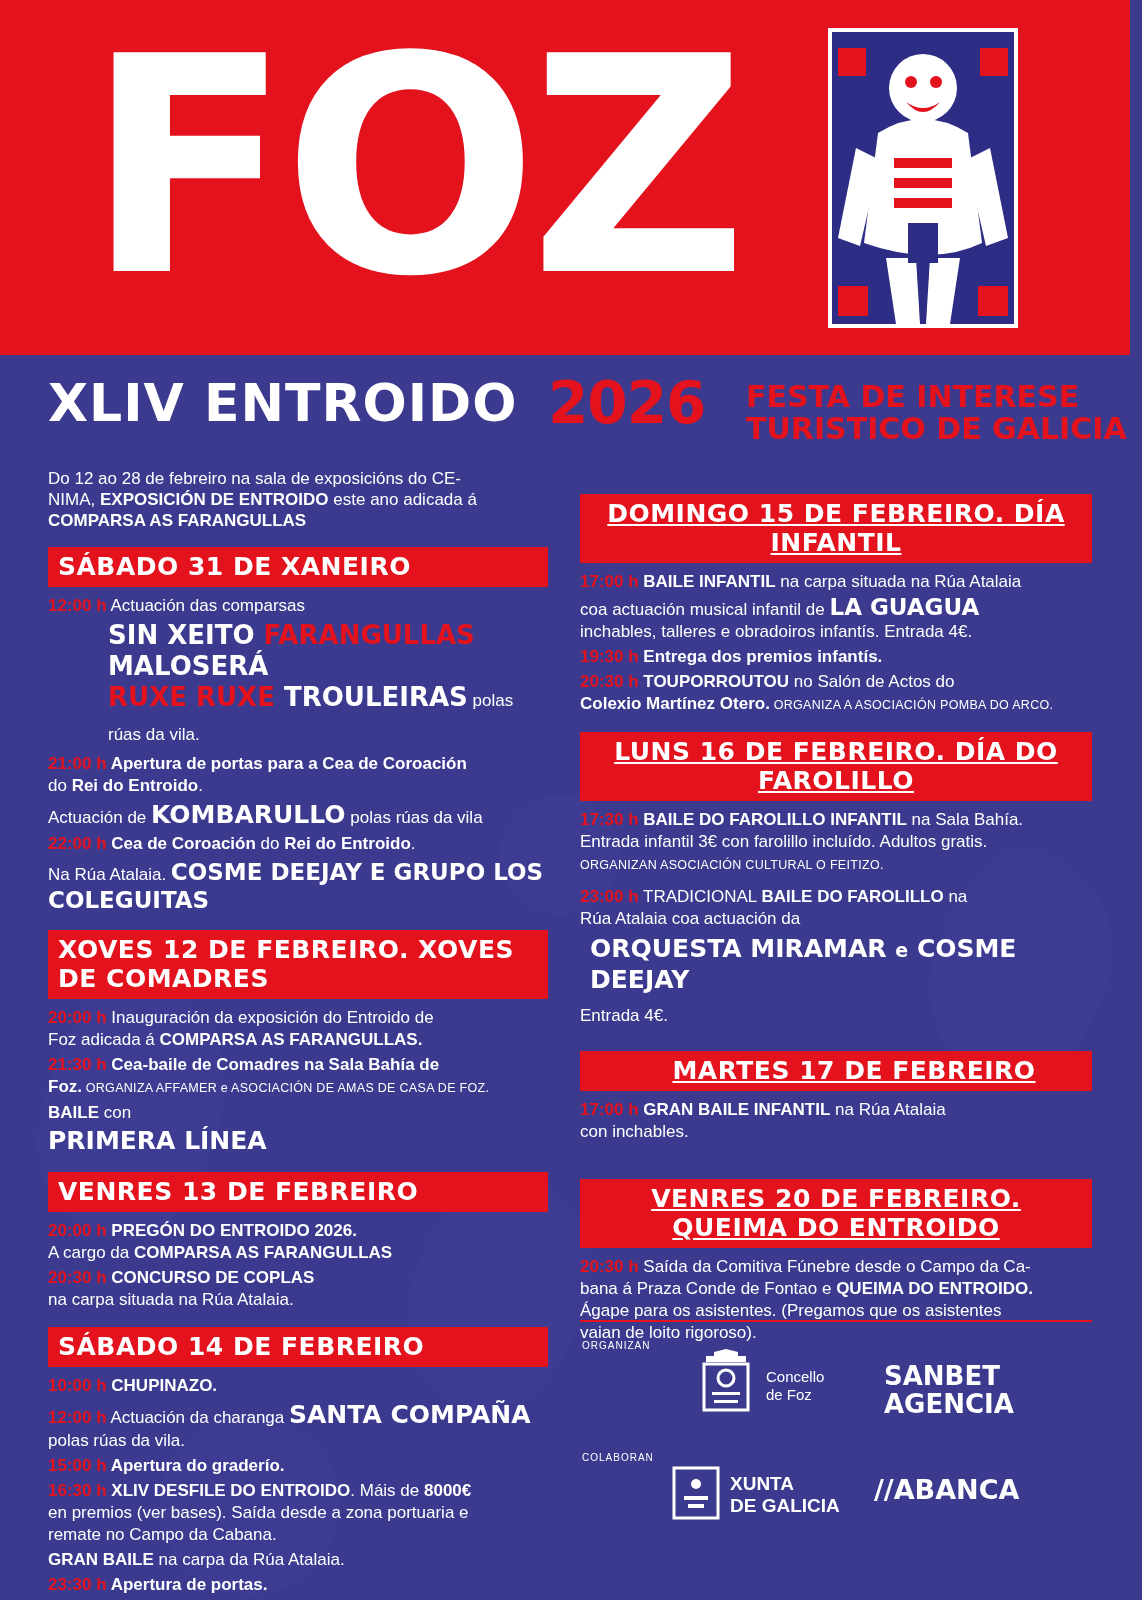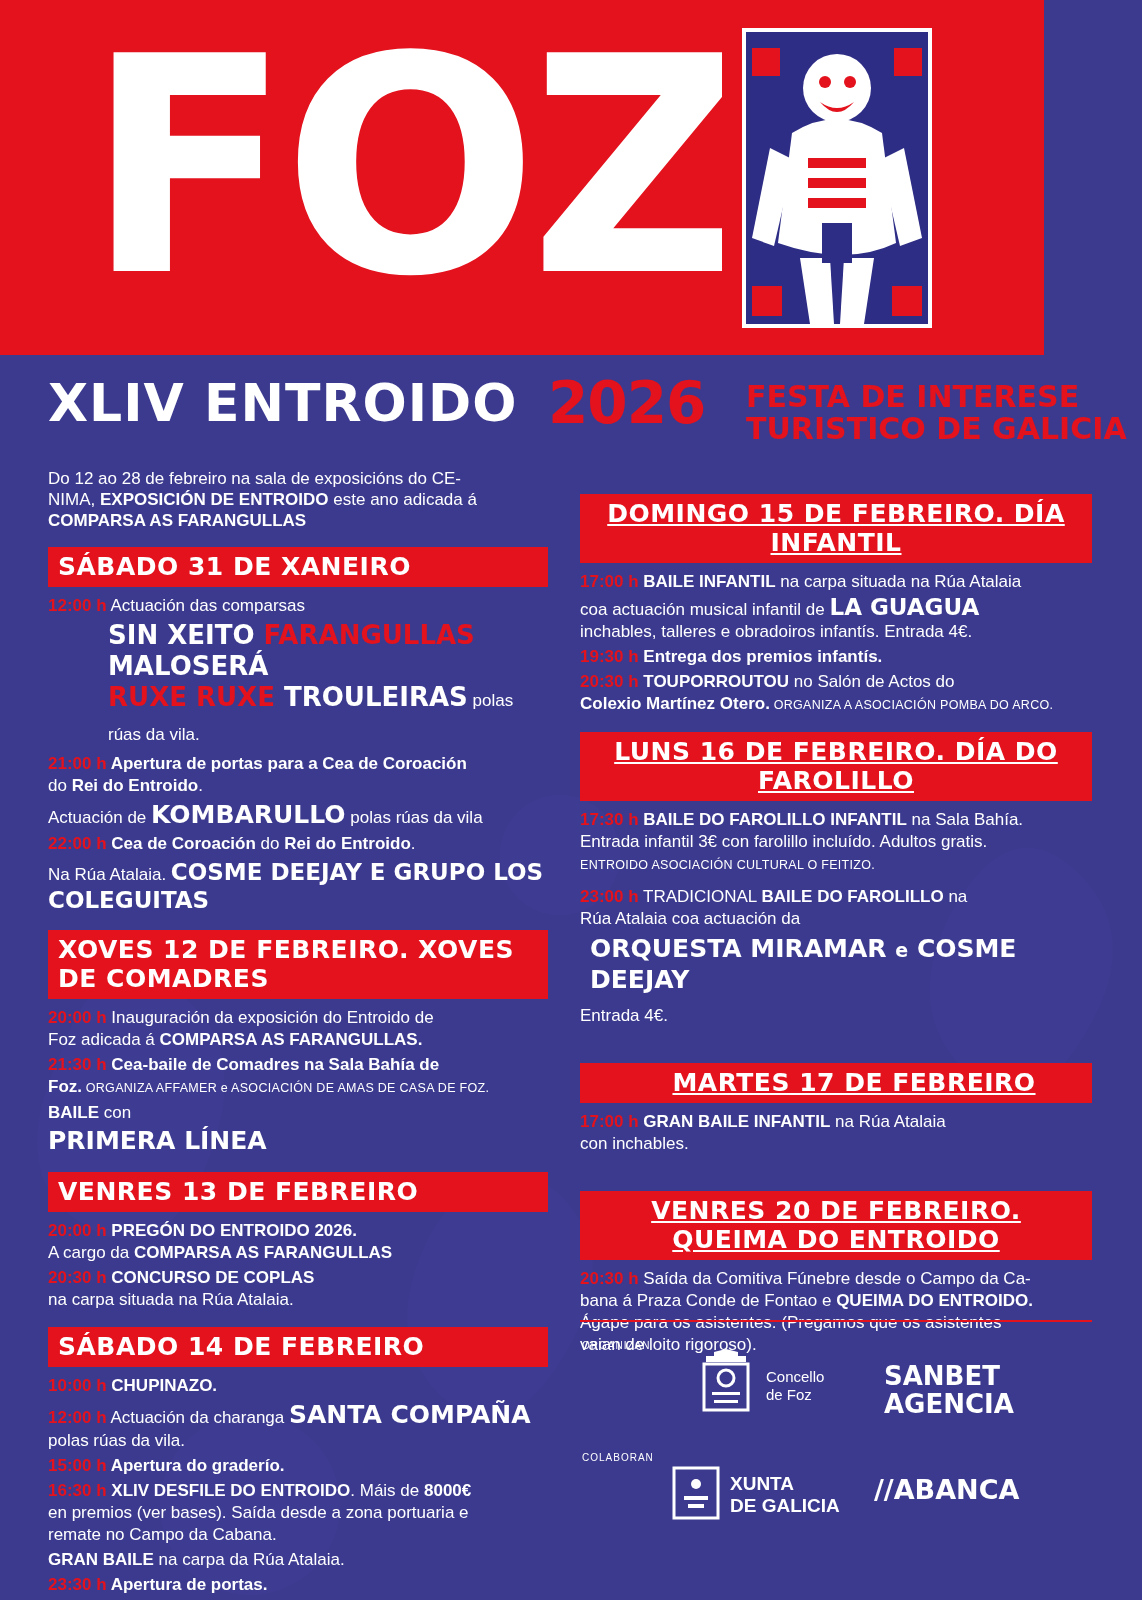--- a/index.html
+++ b/index.html
@@ -8,21 +8,21 @@
     background:#3b3a8f;
     font-family:"Liberation Sans", sans-serif;
     color:#ffffff;
     overflow:hidden;
     position:relative;
   }
   .poster{position:relative;width:1142px;height:1600px;overflow:hidden;}
 
   
   .header{
-    position:absolute;left:0;top:0;width:1044px;height:355px;
+    position:absolute;left:0;top:0;width:1130px;height:355px;
     background:#e3121d;
     overflow:hidden;
   }
   .foz-title{
     position:absolute;left:86px;top:18px;
     font-size:300px;line-height:300px;
     font-weight:bold;
     letter-spacing:-8px;
     color:#ffffff;
     font-family:"DejaVu Sans", sans-serif;
@@ -258,36 +258,36 @@
     </div>
     <div class="ev">
       <span class="time">20:30 h</span><b> TOUPORROUTOU</b><span> no Salón de Actos do</span><br>
       <b>Colexio Martínez Otero.</b><span class="small"> ORGANIZA A ASOCIACIÓN POMBA DO ARCO.</span>
     </div>
 
     <div class="daybar center">LUNS 16 DE FEBREIRO. DÍA DO FAROLILLO</div>
     <div class="ev">
       <span class="time">17:30 h</span><b> BAILE DO FAROLILLO INFANTIL</b><span> na Sala Bahía.</span><br>
       <span>Entrada infantil 3€ con farolillo incluído. Adultos gratis.</span><br>
-      <span class="small">ENTROIDO ASOCIACIÓN CULTURAL O FEITIZO.</span>
+      <span class="small">ORGANIZAN ASOCIACIÓN CULTURAL O FEITIZO.</span>
     </div>
     <div class="ev" style="margin-top:10px;">
       <span class="time">23:00 h</span><span> TRADICIONAL </span><b>BAILE DO FAROLILLO</b><span> na</span><br>
       <span>Rúa Atalaia coa actuación da</span>
     </div>
     <div class="cond big" style="margin:4px 0 0 10px;">
       <span>ORQUESTA MIRAMAR</span>
       <span style="font-size:19px;">e</span>
       <span>COSME DEEJAY</span>
     </div>
     <div class="ev" style="margin-top:10px;">
       <span>Entrada 4€.</span>
     </div>
 
-    <div class="daybar center" style="margin-top:36px;padding-left:46px;">MARTES 17 DE FEBREIRO</div>
+    <div class="daybar center" style="margin-top:24px;padding-left:46px;">MARTES 17 DE FEBREIRO</div>
     <div class="ev">
       <span class="time">17:00 h</span><b> GRAN BAILE INFANTIL</b><span> na Rúa Atalaia</span><br>
       <span>con inchables.</span>
     </div>
 
     <div class="daybar center" style="margin-top:36px;">VENRES 20 DE FEBREIRO. QUEIMA DO ENTROIDO</div>
     <div class="ev">
       <span class="time">20:30 h</span><span> Saída da Comitiva Fúnebre desde o Campo da Ca-</span><br>
       <span>bana á Praza Conde de Fontao e </span><b>QUEIMA DO ENTROIDO.</b><br>
       <span>Ágape para os asistentes. (Pregamos que os asistentes</span><br>

